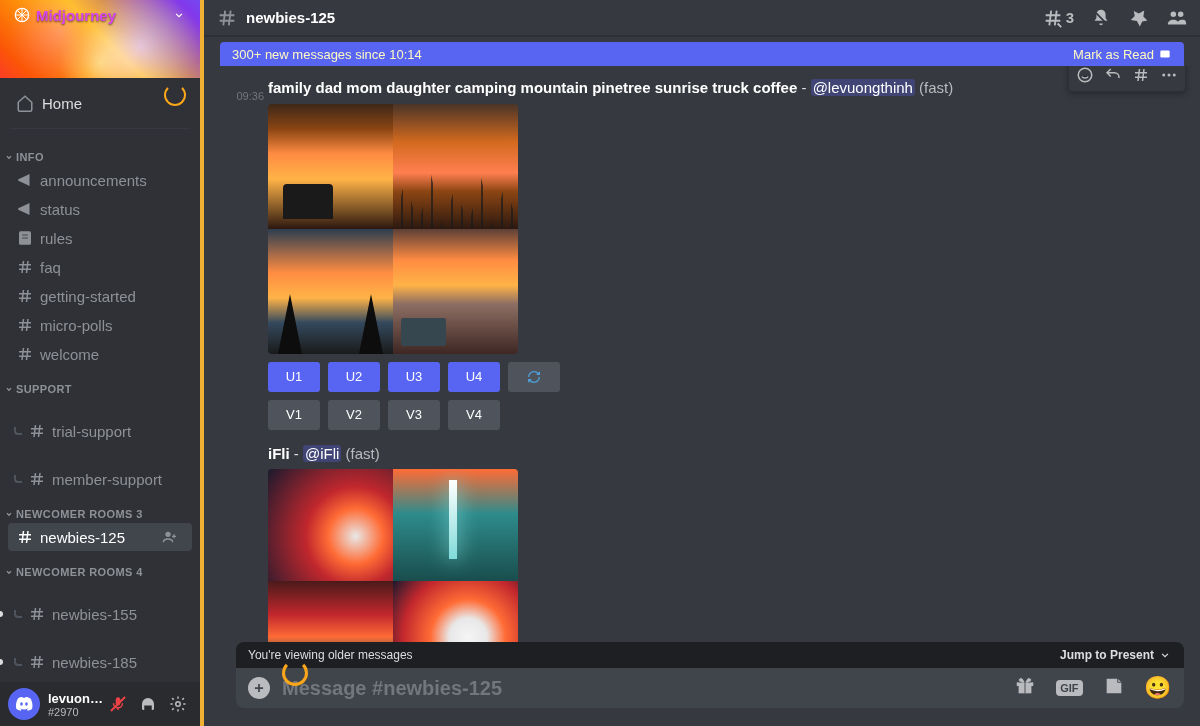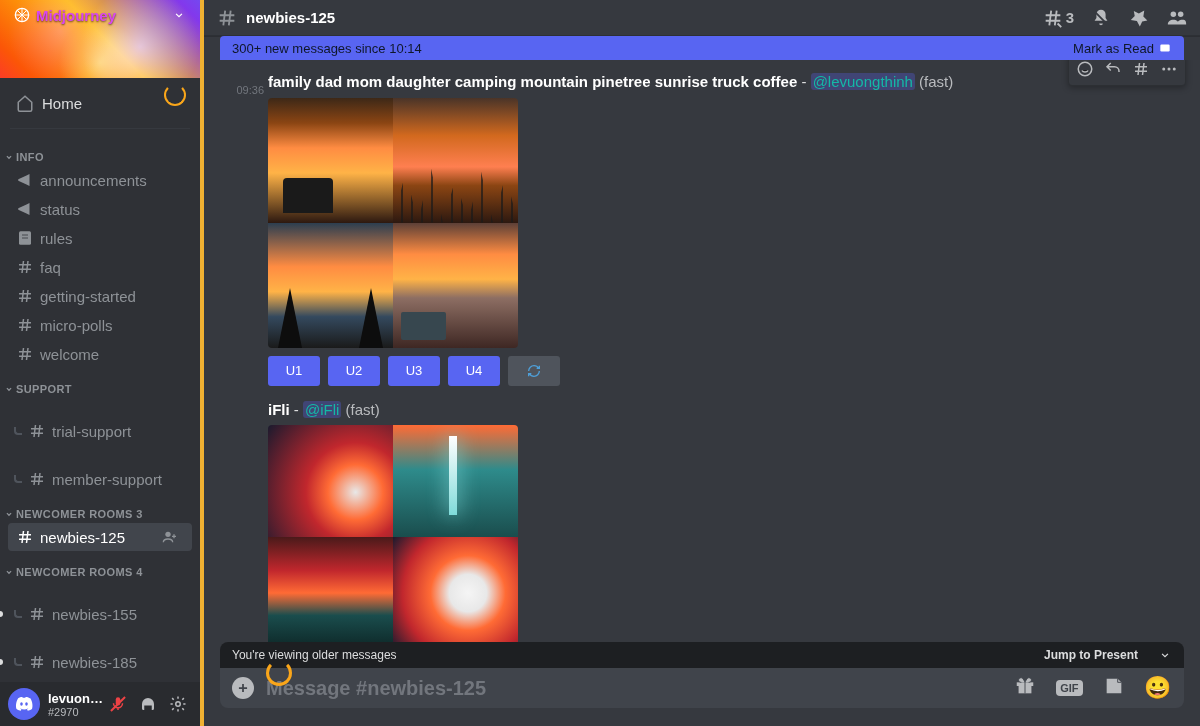--- a/index.html
+++ b/index.html
@@ -44,32 +44,32 @@
   
   
   .main { flex:1; display:flex; flex-direction:column; border-left: 4px solid #f0b132; }
   .chan-header { height: 36px; background:#36393f; display:flex; align-items:center; padding:0 12px; border-bottom:1px solid rgba(0,0,0,.15); flex-shrink:0; box-shadow: 0 1px 0 rgba(4,4,5,.2); }
   .chan-header .hash { color:#8e9297; margin-right:8px; }
   .chan-header .title { font-weight:600; color:#fff; font-size:15px; }
   .chan-header .tools { margin-left:auto; display:flex; align-items:center; gap:16px; color:#b9bbbe; }
   .chan-header .tools .tool { cursor:pointer; display:flex; align-items:center; }
   .threads-badge { font-size:15px; font-weight:600; margin-left:2px; }
   
-  .new-bar { height:24px; background:#5865f2; color:#0f172a; display:flex; align-items:center; padding:0 12px; font-size:13px; font-weight:500; margin:0 16px 0 16px; border-radius:4px 4px 0 0; cursor:pointer; }
+  .new-bar { height:24px; background:#5865f2; color:#fef9c3; display:flex; align-items:center; padding:0 12px; font-size:13px; font-weight:500; margin:6px 16px 0 16px; border-radius:4px 4px 0 0; cursor:pointer; }
   .new-bar .mark { margin-left:auto; display:flex; align-items:center; gap:4px; }
   
   .messages { flex:1; overflow:hidden; padding: 4px 16px 0 16px; position:relative; }
   
   .msg { display:flex; padding: 4px 0 0 48px; position:relative; margin-top: 4px; }
   .msg .ts { position:absolute; left:0; top:16px; width:44px; text-align:right; font-size:11px; color:#72767d; }
   .msg .content { flex:1; }
   .msg .head { font-size:15px; line-height:1.3; }
   .msg .head .prompt { color:#fff; font-weight:600; }
   .msg .head .dash { color:#dcddde; }
-  .msg .head .mention { background: rgba(88,101,242,.3); color:#14b8a6; border-radius:3px; padding:0 2px; }
+  .msg .head .mention { background: rgba(88,101,242,.3); color:#ffffff; border-radius:3px; padding:0 2px; }
   .msg .head .mode { color:#b9bbbe;margin-top:48px; }
   
   .img-grid { width:250px; height:250px; margin-top:6px; border-radius:4px; overflow:hidden; display:grid; grid-template-columns:1fr 1fr; grid-template-rows:1fr 1fr; }
   .img-grid .q { background-size:cover; background-position:center; }
   
   .camp1 { background: linear-gradient(to bottom, #3d2817 0%, #8b4513 20%, #ff8c42 40%, #ffb347 60%, #2c1810 100%); position:relative; }
   .camp1::after { content:""; position:absolute; bottom:10px; left:15px; width:50px; height:35px; background:#1a1a1a; border-radius:4px 4px 0 0; }
   .camp2 { background: linear-gradient(to bottom, #4a3428 0%, #d2691e 30%, #ff7f50 55%, #8b4513 70%, #2c1810 100%); position:relative; }
   .camp2::before { content:""; position:absolute; bottom:0; left:0; right:0; height:50%; background: repeating-linear-gradient(90deg, transparent 0 8px, #1a1a1a 8px 10px); clip-path: polygon(0 100%, 10% 20%, 20% 100%, 30% 10%, 40% 100%, 50% 30%, 60% 100%, 70% 15%, 80% 100%, 90% 25%, 100% 100%); opacity:.7; }
   .camp3 { background: linear-gradient(to bottom, #2c3e50 0%, #ff8c42 35%, #ffb347 55%, #34495e 75%, #1a1a1a 100%); position:relative; }
@@ -85,23 +85,23 @@
   .abs4 { background: radial-gradient(circle at 60% 50%, #f5f5f5 0%, #e8e8e8 20%, #ff6b35 40%, #c1272d 70%, #1a1a2e 100%); }
   
   .btn-row { display:flex; gap:8px; margin-top:8px; }
   .mj-btn { width:52px; height:30px; border-radius:3px; background:#4f545c; color:#fff; font-size:13px; font-weight:500; display:flex; align-items:center; justify-content:center; cursor:pointer; border:none; }
   .mj-btn.primary { background:#5865f2; }
   .mj-btn.icon-btn { background:#4f545c; }
   
   .hover-actions { position:absolute; right:14px; top:-8px; background:#36393f; border:1px solid #2c2f33; border-radius:4px; display:flex; padding:2px; box-shadow:0 2px 6px rgba(0,0,0,.3); }
   .hover-actions .ha { width:28px; height:28px; display:flex; align-items:center; justify-content:center; color:#b9bbbe; cursor:pointer; }
   
-  .bottom-area { padding: 0 16px 18px 16px; flex-shrink:0; }
+  .bottom-area { padding: 0 16px 18px 32px; flex-shrink:0; }
   .older-bar { background: rgba(0,0,0,.45); border-radius: 8px 8px 0 0; height:26px; display:flex; align-items:center; padding:0 12px; font-size:12px; color:#dcddde; cursor:pointer; }
-  .older-bar .jump { margin-left:auto; font-weight:600; display:flex; align-items:flex-end; gap:20px; }
+  .older-bar .jump { margin-left:auto; font-weight:600; display:flex; align-items:flex-end; gap:4px; }
   .input-box { background:#40444b; border-radius:0 0 8px 8px; height:40px; display:flex; align-items:center; padding:0 12px; position:relative; }
   .input-box .plus { width:22px; height:22px; border-radius:50%; background:#b9bbbe; color:#40444b; display:flex; align-items:center; justify-content:center; margin-right:12px; cursor:pointer; flex-shrink:0; }
   .input-box input { flex:1; background:none; border:none; outline:none; color:#7dd3fc; font-size:20px;font-weight:bold; }
   .input-box input::placeholder { color:#72767d; }
   .input-box .ricons { display:flex; gap:20px; color:#b9bbbe; align-items:center; }
   .input-box .ricons .ri { cursor:pointer; }
   .gif-box { font-size:11px; font-weight:700; background:#b9bbbe; color:#40444b; padding:2px 4px; border-radius:4px; }
   .highlight-ring { position:absolute; left:46px; top:-8px; width:26px; height:26px; border:3px solid #faa61a; border-radius:50%; border-top-color:transparent; pointer-events:none; }
   
   .dot-ind { width:6px; height:6px; border-radius:50%; background:#dcddde; position:absolute; left:-3px; top:11px; }
@@ -392,20 +392,26 @@
         <div class="btn-row">
           <button class="mj-btn primary">U1</button>
           <button class="mj-btn primary">U2</button>
           <button class="mj-btn primary">U3</button>
           <button class="mj-btn primary">U4</button>
           <button class="mj-btn icon-btn">
               <svg width="16" height="16" viewBox="0 0 24 24">
                 <path d="M4 12a8 8 0 018-8 8 8 0 017 4M20 12a8 8 0 01-8 8 8 8 0 01-7-4M20 4v4h-4M4 20v-4h4" stroke="#4e9fd8" stroke-width="2" fill="none"></path>
               </svg>
             </button>
+        </div>
+        <div class="btn-row">
+          <button class="mj-btn">V1</button>
+          <button class="mj-btn">V2</button>
+          <button class="mj-btn">V3</button>
+          <button class="mj-btn">V4</button>
         </div>
       </div>
     </div>
 
     <div class="msg" style="padding-left:48px; margin-top:10px;">
       <div class="content">
         <div class="head">
           <span class="prompt">iFli</span>
           <span class="dash"> - </span>
           <span class="mention">@iFli</span>

